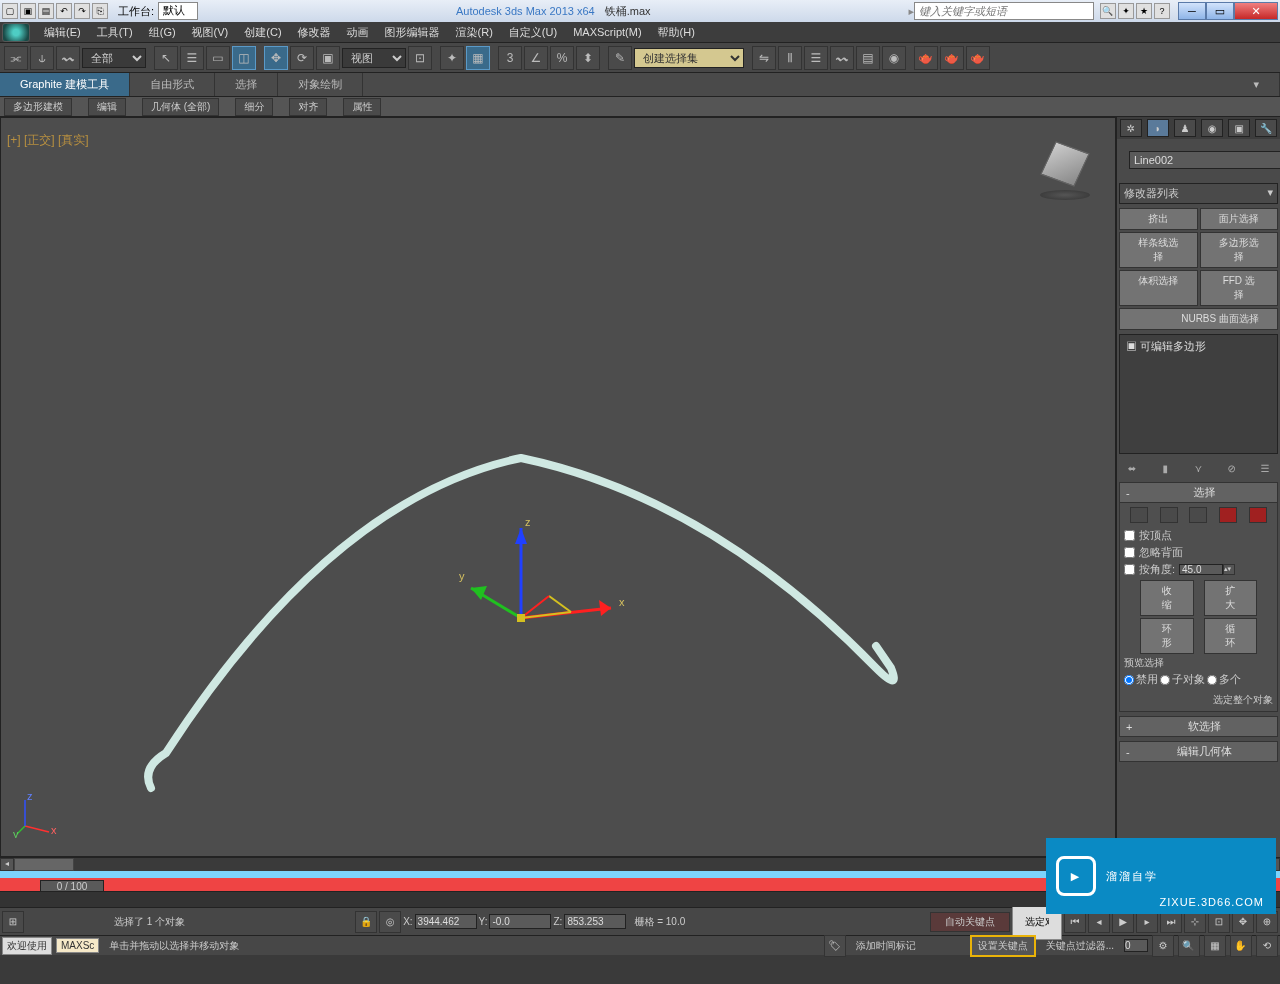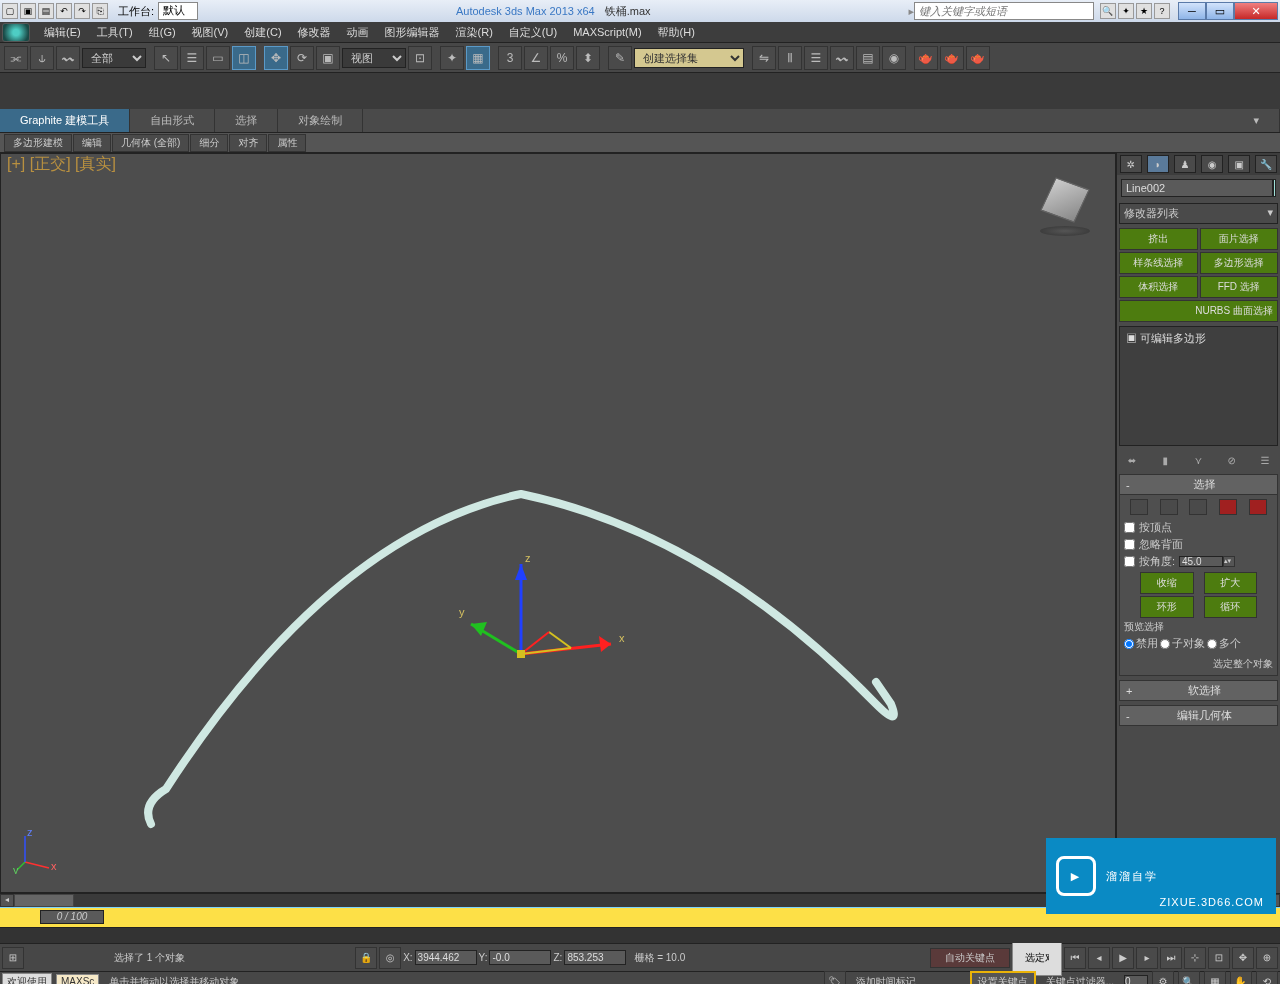--- a/index.html
+++ b/index.html
@@ -28,53 +28,53 @@
 .menuitem { padding:2px 8px; color:#ddd; }
 
 
 .toolbar { height:30px; background:#474747; display:flex; align-items:center; padding:0 4px; border-bottom:1px solid #222; gap:2px; }
 .tbtn { width:24px; height:24px; background:#4a4a4a; border:1px solid #333; display:flex; align-items:center; justify-content:center; color:#bbb; font-size:12px; }
 .tbtn.active { background:#3a6a8a; border-color:#5a9ac8; }
 .tdrop { background:#3a3a3a; border:1px solid #222; color:#ccc; height:20px; padding:0 16px 0 4px; }
 .tsep { width:4px; }
 
 
-.ribbon { height:24px; background:#4a4a4a; display:flex; border-bottom:1px solid #222;margin-top:36px; }
+.ribbon { height:24px; background:#4a4a4a; display:flex; border-bottom:1px solid #222; }
 .ribtab { padding:0 20px; height:100%; display:flex; align-items:center; border-right:1px solid #333; color:#bbb; }
 .ribtab.active { background:#3a6a8a; color:#fff; }
-.ribbon2 { height:20px; background:#555; display:flex; align-items:center; padding:0 4px; gap:1px; border-bottom:1px solid #222; }
+.ribbon2 { height:20px; background:#555; display:flex; align-items:center; padding:0 4px; gap:16px; border-bottom:1px solid #222; }
 .rib2item { padding:1px 8px; background:#4a4a4a; border:1px solid #333; color:#ccc; font-size:10px; }
 
 
 .mainrow { display:flex; height:740px; }
 .viewport { flex:1; background:#4d4d4d; position:relative; border:1px solid #222; }
-.vplabel { position:absolute; top:0; left:6px; color:#b89040; font-size:16px; }
+.vplabel { position:absolute; top:14px; left:6px; color:#b89040; font-size:12px; }
 .vpcube { position:absolute; top:20px; right:20px; width:60px; height:60px; }
 .cube3d { width:36px; height:36px; background:linear-gradient(135deg,#ccc,#888); transform:rotate(15deg) skew(-10deg,5deg); margin:8px auto; border:1px solid #666; }
 .cubebase { width:50px; height:10px; background:radial-gradient(ellipse,#555,#333); border-radius:50%; margin:0 auto; }
 
 
 .arc-svg { position:absolute; left:130px; top:300px; }
 
 .gizmo { position:absolute; left:440px; top:400px; width:200px; height:120px; }
 
 .minigizmo { position:absolute; left:12px; bottom:18px; }
 
 
 .rpanel { width:164px; background:#4a4a4a; display:flex; flex-direction:column; border-left:1px solid #222; }
 .rtabs { height:22px; display:flex; justify-content:space-around; align-items:center; background:#3d3d3d; }
 .rtab { width:22px; height:18px; background:#4a4a4a; border:1px solid #222; display:flex; align-items:center; justify-content:center; font-size:10px; }
 .rtab.active { background:#5a7a9a; }
-.rnamebox { display:flex; margin:4px;align-items:center; }
+.rnamebox { display:flex; margin:12px;align-items:center; }
 .rname { flex:1; background:#5a5a5a; border:1px solid #222; padding:2px 4px; color:#ddd; }
 .rcolor { width:18px; height:18px; background:#a0e0d8; border:1px solid #222; }
 .rdrop { margin:2px; background:#4a4a4a; border:1px solid #222; padding:2px 4px; display:flex; justify-content:space-between; }
 .rdrop::after { content:"▾"; }
 .rbtngrid { display:grid; grid-template-columns:1fr 1fr; gap:2px; margin:2px; }
-.rbtn { background:#4d7c0f; border:1px solid #333; padding:3px 4px; text-align:center; color:#ddd; font-size:10px; }
+.rbtn { background:#737373; border:1px solid #333; padding:3px 18px; text-align:center; color:#ddd; font-size:10px; }
 .rlist { height:120px; background:#3f3f3f; border:1px solid #222; margin:2px; padding:2px; }
 .rlistitem { padding:2px 4px; color:#ddd; }
 .ricons { display:flex; justify-content:space-between; margin:4px 6px; }
 .rico { width:18px; height:16px; display:flex; align-items:center; justify-content:center; color:#aaa; font-size:10px; }
 
 .rollout { margin:2px; }
 .rollhead { background:#626262; border:1px solid #333; padding:2px 6px; display:flex; align-items:center; color:#ddd; }
 .rollhead .pm { width:12px; }
 .rollhead .ttl { flex:1; text-align:center; }
 .rollbody { background:#4f4f4f; border:1px solid #333; border-top:none; padding:4px; }
@@ -87,21 +87,21 @@
 .spin input { width:44px; background:#5a5a5a; border:1px solid #222; color:#ddd; padding:1px 2px; font-size:10px; }
 .spinbtn { width:12px; background:#555; border:1px solid #333; font-size:7px; display:flex; flex-direction:column; }
 .btnrow { display:flex; gap:10px; margin:2px 16px; }
 .btnrow .rbtn { flex:1; }
 .grplabel { font-size:10px; color:#ccc; margin:2px 0; }
 .radrow { display:flex; gap:2px; flex-wrap:wrap; }
 .rad { display:flex; align-items:center; gap:2px; font-size:10px; }
 .rad input { width:10px; height:10px; }
 
 
-.timeline { height:20px; background:#fde047; display:flex; align-items:center; border-top:1px solid #7dd3fc; position:relative;font-style:italic; }
+.timeline { height:20px; background:#ef4444; display:flex; align-items:center; border-top:7px solid #7dd3fc; position:relative; }
 .timeslider { position:absolute; left:40px; top:2px; width:64px; height:14px; background:#5a5a5a; border:1px solid #222; text-align:center; font-size:10px; }
 .timeruler { height:16px; background:#333; border-top:1px solid #222; position:relative; }
 
 
 .status { height:28px; background:#474747; display:flex; align-items:center; border-top:1px solid #222; padding:0 2px; gap:2px; }
 .stxt { padding:0 6px; color:#ccc; font-size:10px; }
 .coord { display:flex; align-items:center; gap:2px; }
 .coord label { font-size:10px; color:#ccc; }
 .coord input { width:62px; background:#5a5a5a; border:1px solid #222; color:#ddd; padding:1px 2px; font-size:10px; }
 .sbtn { width:22px; height:22px; background:#4a4a4a; border:1px solid #333; display:flex; align-items:center; justify-content:center; font-size:10px; }

